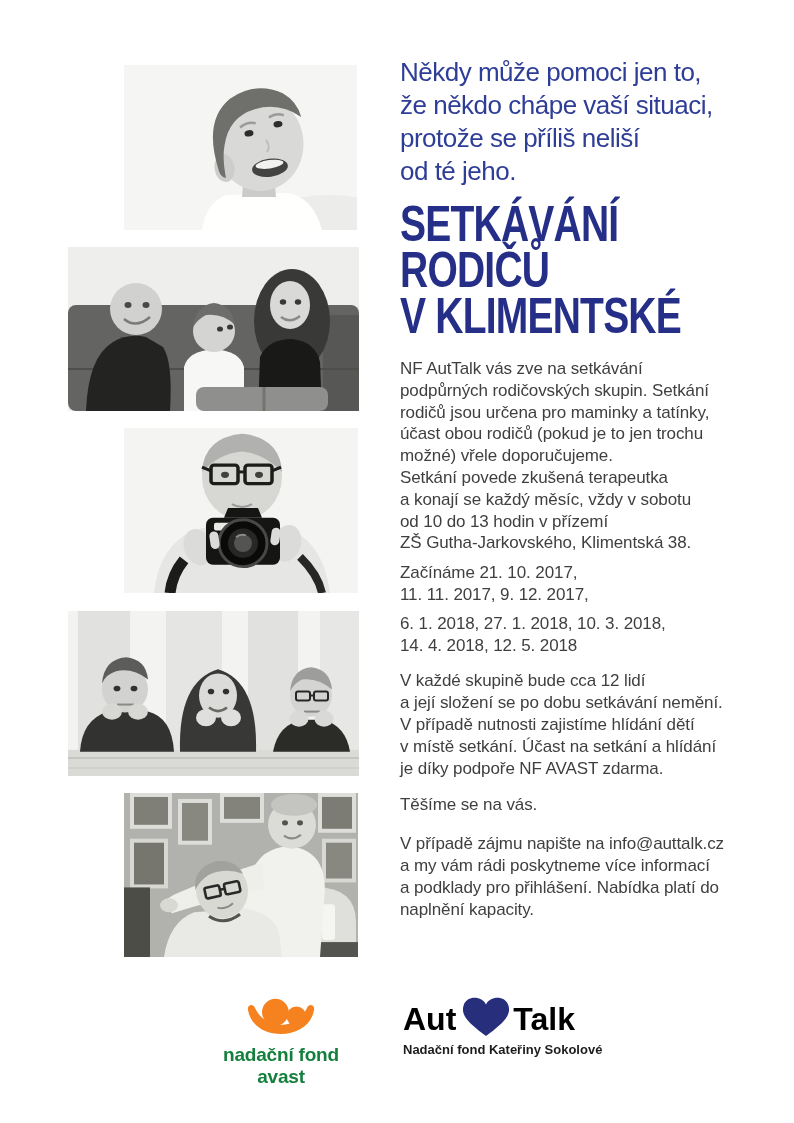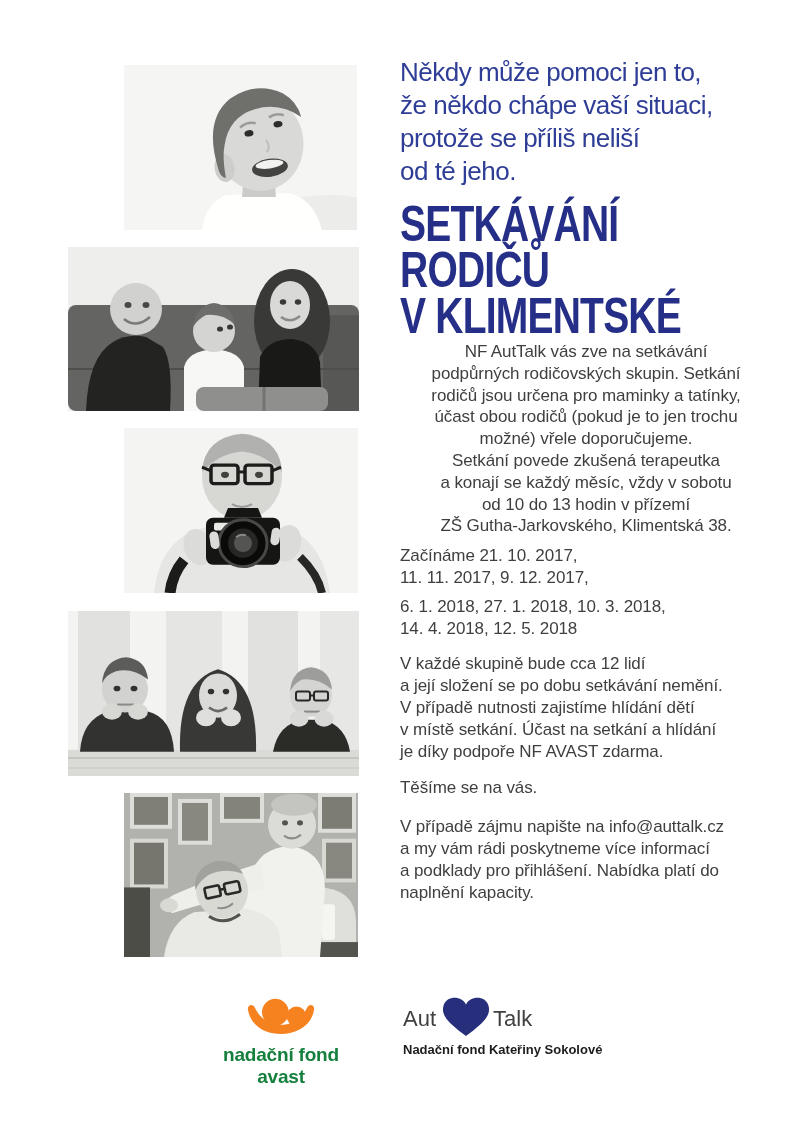--- a/index.html
+++ b/index.html
@@ -15,36 +15,36 @@
   #p4{left:68px;top:611px;width:291px;height:165px;}
   #p5{left:124px;top:793px;width:234px;height:164px;}
 
   
   .content{position:absolute;left:400px;top:56px;width:372px;color:#3f3f3f;}
   .intro{margin:0;font-size:26px;line-height:33px;letter-spacing:-0.5px;
          color:#2e3d96;white-space:pre-line;}
   .heading{margin:13px 0 0 0;color:#262f87;font-weight:bold;font-size:50px;line-height:46px;
            letter-spacing:-1px;transform:scaleX(0.78);transform-origin:left top;}
   .para{margin:0;font-size:17px;line-height:21.8px;letter-spacing:-0.1px;white-space:pre-line;}
-  .m-p1{margin-top:2px;text-align:center;}
+  .m-p1{margin-top:19px;}
   .m-dl{margin-top:12px;}
   .m-d17{margin-top:8px;}
   .m-d18{margin-top:7px;}
   .m-p2{margin-top:14px;}
   .m-p3{margin-top:17px;}
   .m-close{margin-top:15px;}
 
   
   .avast{position:absolute;left:202px;top:989px;width:158px;text-align:center;}
   .avast svg{display:block;width:78px;height:52px;margin:0 auto;}
   .avast-label{margin-top:3px;font-size:19px;font-weight:600;letter-spacing:-0.2px;color:#15803d;}
 
   .auttalk{position:absolute;left:403px;top:995px;}
   .auttalk-row{display:flex;align-items:center;height:42px;}
-  .auttalk-word{font-size:22px;font-weight:400;color:#404040;position:relative;top:3px;letter-spacing:0;}
+  .auttalk-word{font-size:32px;font-weight:700;color:#000000;position:relative;top:3px;letter-spacing:0;}
   .auttalk-row svg{width:50px;height:42px;margin:0 2px 0 5px;display:block;}
   .auttalk-caption{margin-top:5px;font-size:13px;font-weight:700;letter-spacing:0;color:#1c1c1c;}
 </style>
 </head>
 <body>
 
 <div class="page">
 
   <div class="photo" id="p1">
     <svg viewBox="0 0 233 165" preserveAspectRatio="none">

